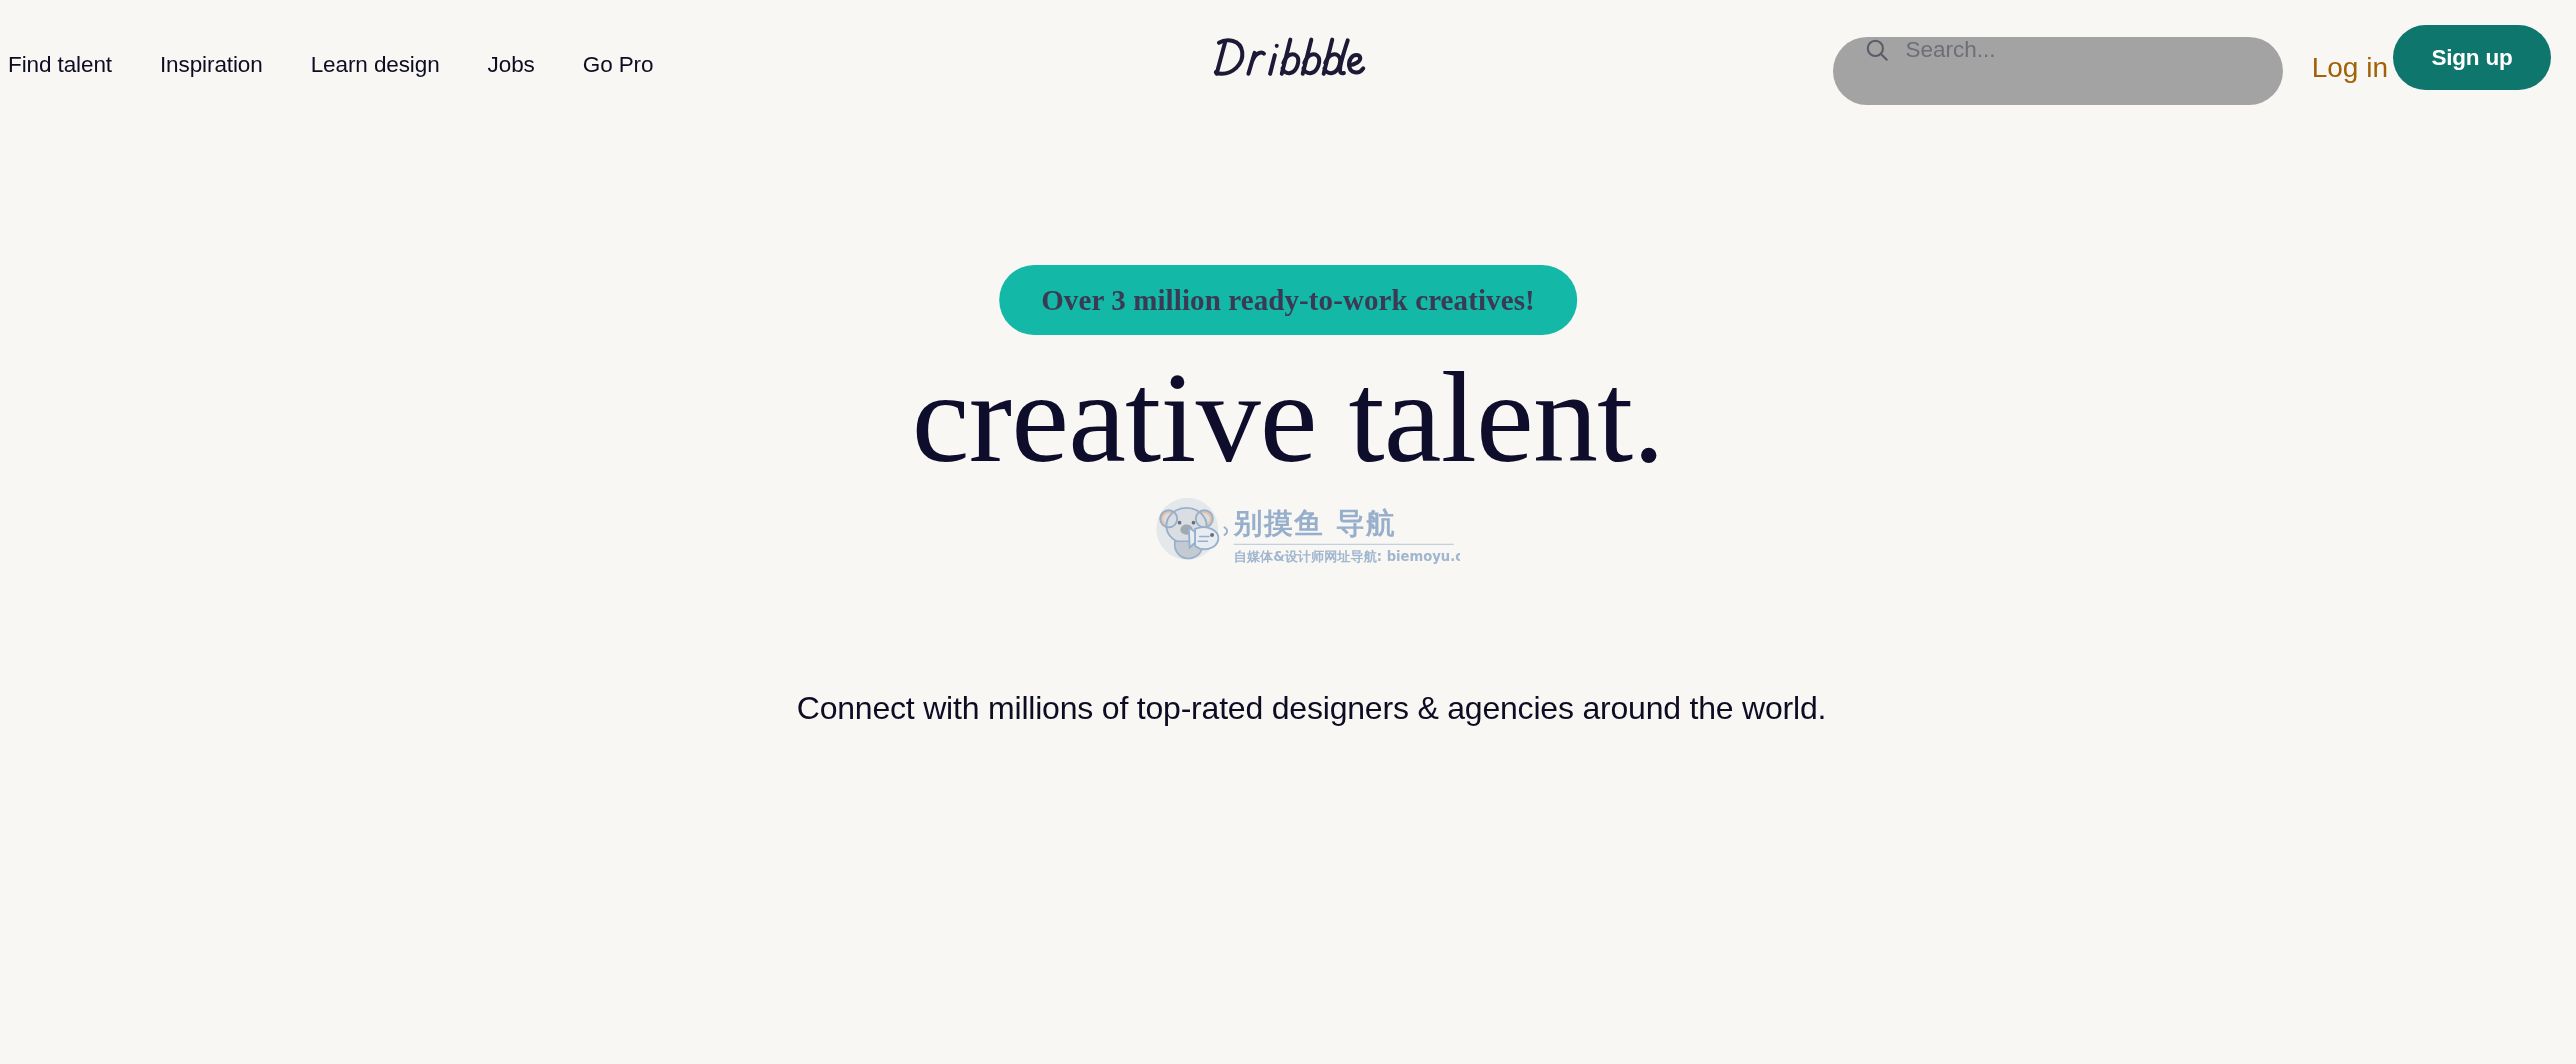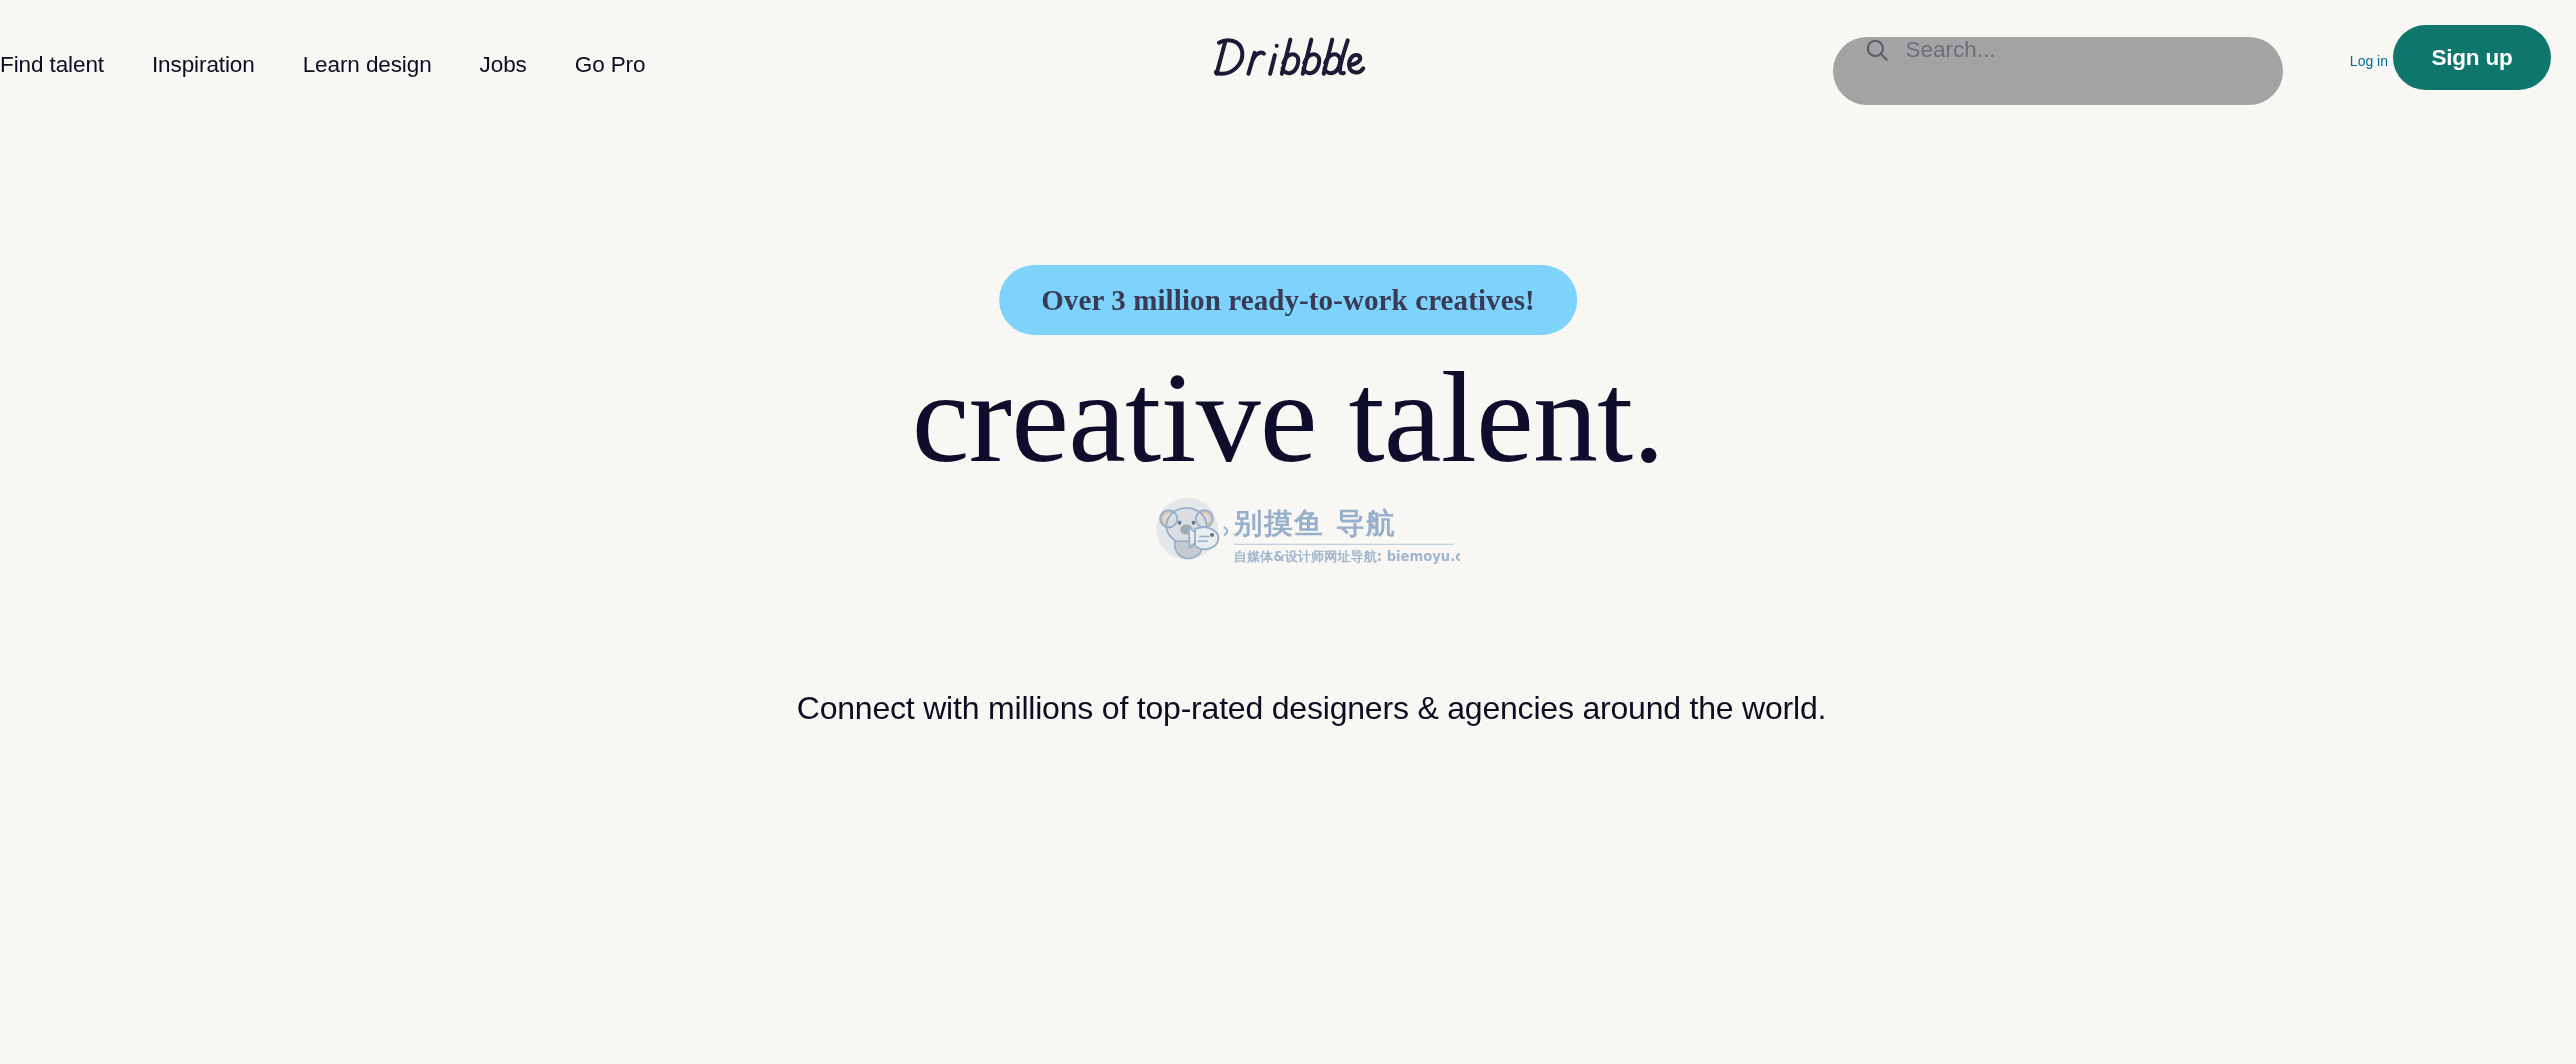--- a/index.html
+++ b/index.html
@@ -23,21 +23,21 @@
     position:absolute;
     top:0; left:0;
     width:2576px;
     height:130px;
     display:flex;
     align-items:center;
   }
 
   .nav-left {
     position:absolute;
-    left:0;
+    left:8px;
     top:0;
     height:130px;
     display:flex;
     align-items:center;
     gap:0px;
   }
 
   .nav-link {
     font-size:22.5px;
     font-weight:400;
@@ -96,22 +96,22 @@
     color:#3D3D4E;
     width:341px;
     padding:0;
   }
   .search-input::placeholder { color:#6E6D7A; opacity:1; }
 
   .login-link {
     position:absolute;
     right:188px;
     top:54px;
-    font-size:14px;
-    color:#0369a1;
+    font-size:28px;
+    color:#a16207;
     text-decoration:none;
     white-space:nowrap;
     cursor:pointer;
     line-height:1;
   }
 
   .signup-btn {
     position:absolute;
     right:25px;
     top:25px;
@@ -136,21 +136,21 @@
     height:934px;
     text-align:center;
   }
 
   .hero-badge {
     position:absolute;
     left:50%;
     transform:translateX(-50%);
     top:135px;
     height:70px;
-    background:#7dd3fc;
+    background:#14b8a6;
     border-radius:35px;
     display:flex;
     align-items:center;
     justify-content:center;
     padding:0 42px;
     white-space:nowrap;
   }
   .hero-badge-text {
     font-family:"Liberation Serif", serif;
     font-size:29px;

